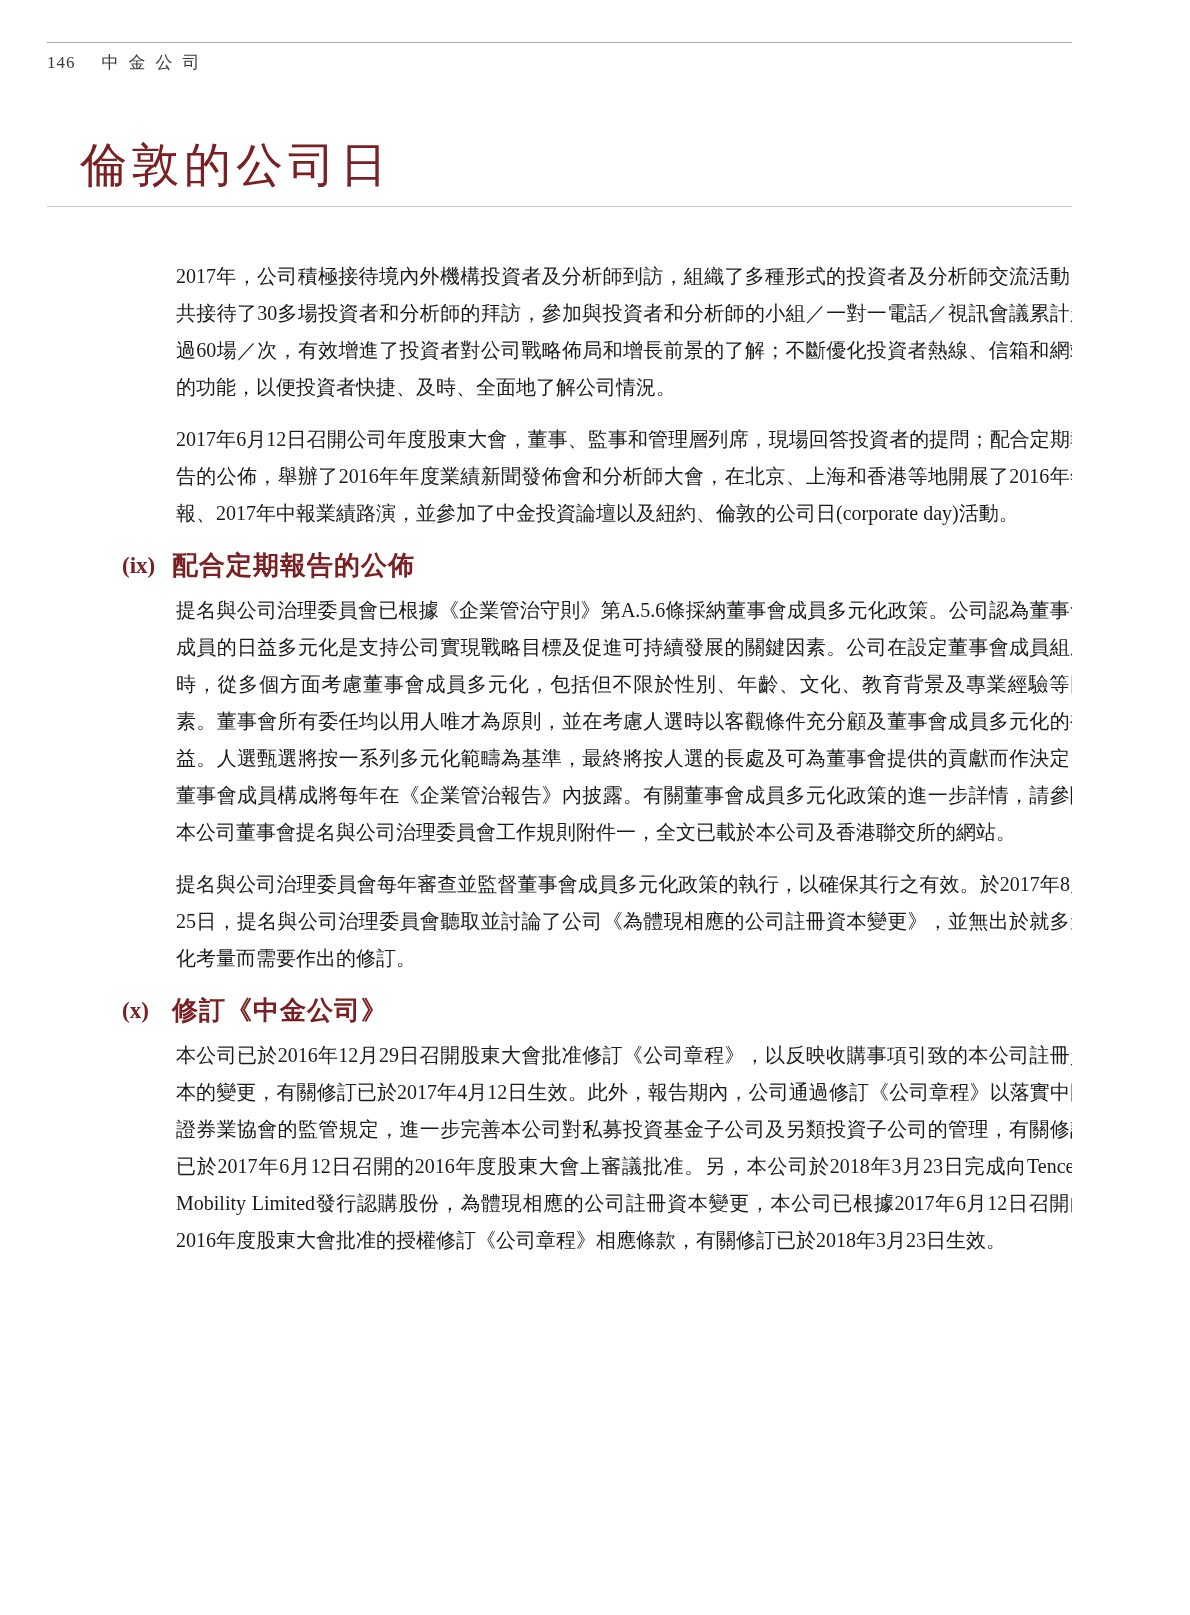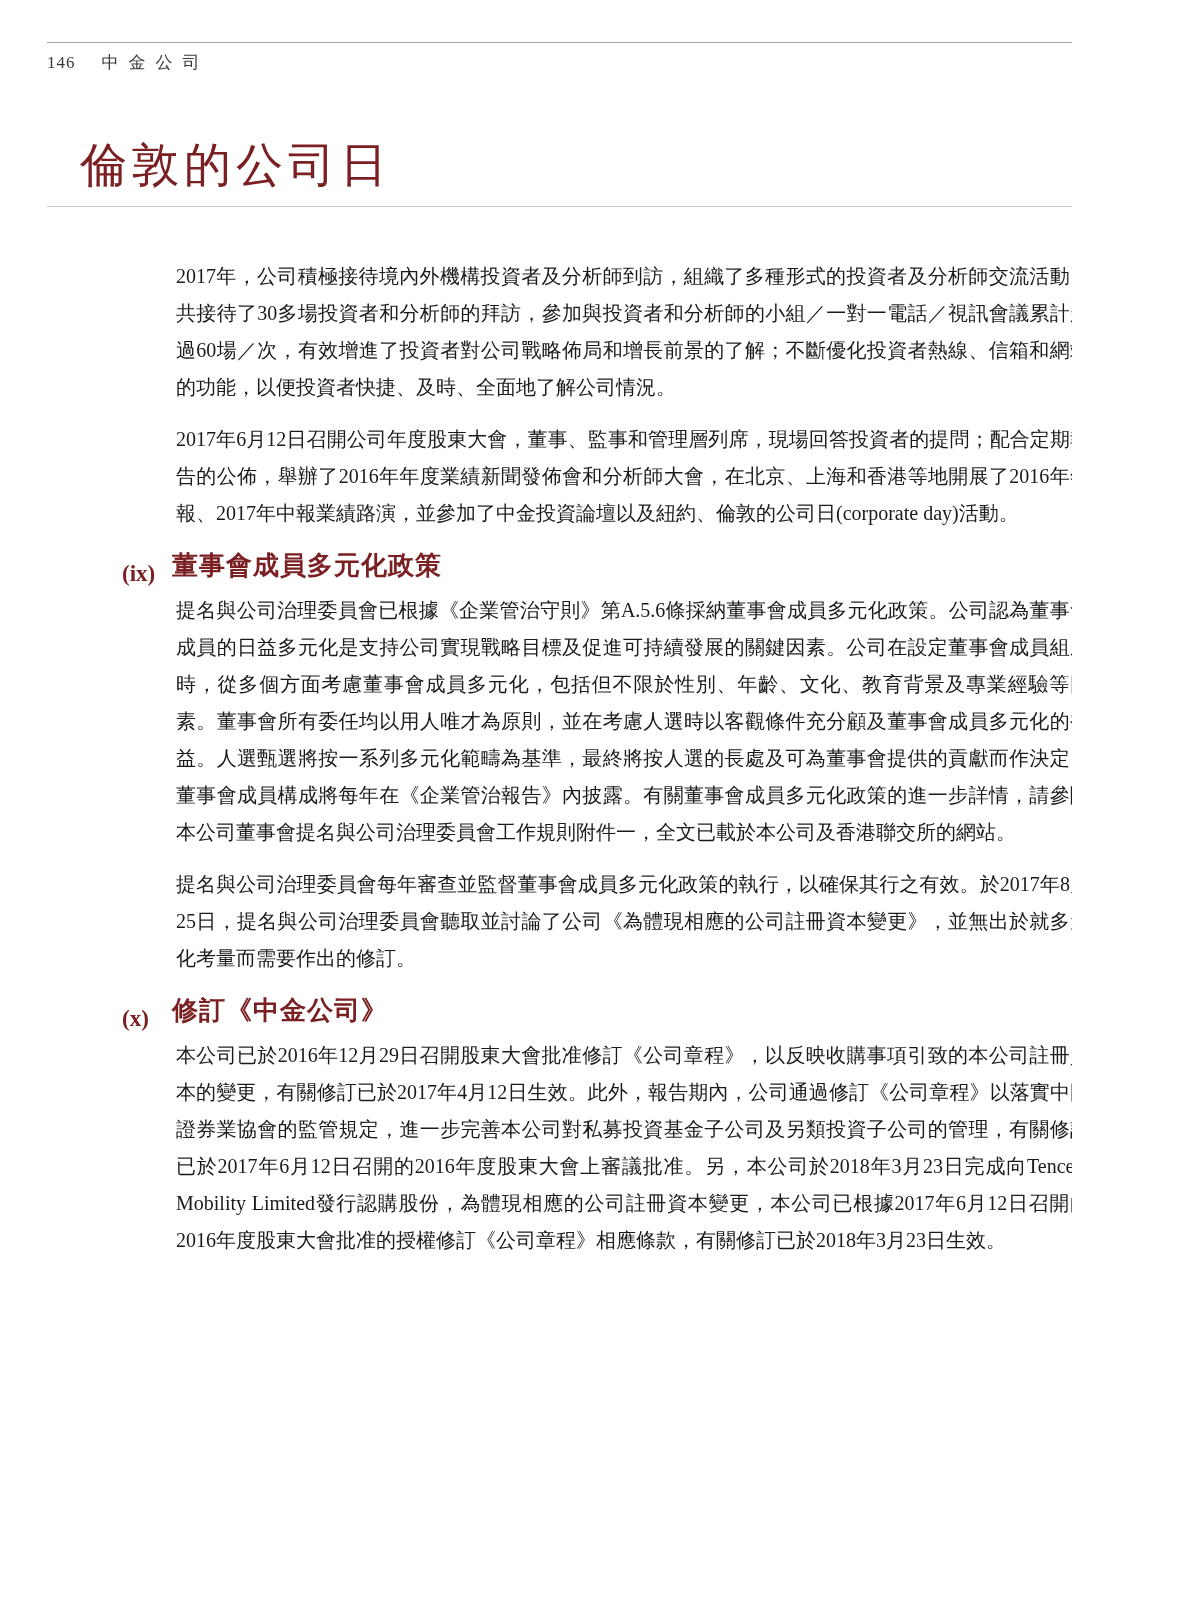--- a/index.html
+++ b/index.html
@@ -71,21 +71,21 @@
     font-size: 26px;
     line-height: 37px;
     font-weight: bold;
     color: var(--accent);
     text-align: left;
     letter-spacing: 1px;
   }
   .sec-heading .sec-num {
     position: absolute;
     left: -50px;
-    top: 8px;
+    top: 0;
     font-size: 23px;
     letter-spacing: 0;
   }
 </style>
 </head>
 <body>
 
 <div class="page">
 
   <div class="top-rule"></div>
@@ -99,21 +99,21 @@
   <div class="title-rule"></div>
 
   <div class="content">
 
     <p>2017年，公司積極接待境內外機構投資者及分析師到訪，組織了多種形式的投資者及分析師交流活動，共接待了30多場投資者和分析師的拜訪，參加與投資者和分析師的小組／一對一電話／視訊會議累計超過60場／次，有效增進了投資者對公司戰略佈局和增長前景的了解；不斷優化投資者熱線、信箱和網站的功能，以便投資者快捷、及時、全面地了解公司情況。</p>
 
     <p>2017年6月12日召開公司年度股東大會，董事、監事和管理層列席，現場回答投資者的提問；配合定期報告的公佈，舉辦了2016年年度業績新聞發佈會和分析師大會，在北京、上海和香港等地開展了2016年年報、2017年中報業績路演，並參加了中金投資論壇以及紐約、倫敦的公司日(corporate day)活動。</p>
 
     <h2 class="sec-heading">
       <span class="sec-num">(ix)</span>
-      <span>董事會成員多元化政策</span>
+      <span>配合定期報告的公佈</span>
     </h2>
 
     <p>提名與公司治理委員會已根據《企業管治守則》第A.5.6條採納董事會成員多元化政策。公司認為董事會成員的日益多元化是支持公司實現戰略目標及促進可持續發展的關鍵因素。公司在設定董事會成員組成時，從多個方面考慮董事會成員多元化，包括但不限於性別、年齡、文化、教育背景及專業經驗等因素。董事會所有委任均以用人唯才為原則，並在考慮人選時以客觀條件充分顧及董事會成員多元化的裨益。人選甄選將按一系列多元化範疇為基準，最終將按人選的長處及可為董事會提供的貢獻而作決定。董事會成員構成將每年在《企業管治報告》內披露。有關董事會成員多元化政策的進一步詳情，請參閱本公司董事會提名與公司治理委員會工作規則附件一，全文已載於本公司及香港聯交所的網站。</p>
 
     <p>提名與公司治理委員會每年審查並監督董事會成員多元化政策的執行，以確保其行之有效。於2017年8月25日，提名與公司治理委員會聽取並討論了公司《為體現相應的公司註冊資本變更》，並無出於就多元化考量而需要作出的修訂。</p>
 
     <h2 class="sec-heading">
       <span class="sec-num">(x)</span>
       <span>修訂《中金公司》</span>
     </h2>

